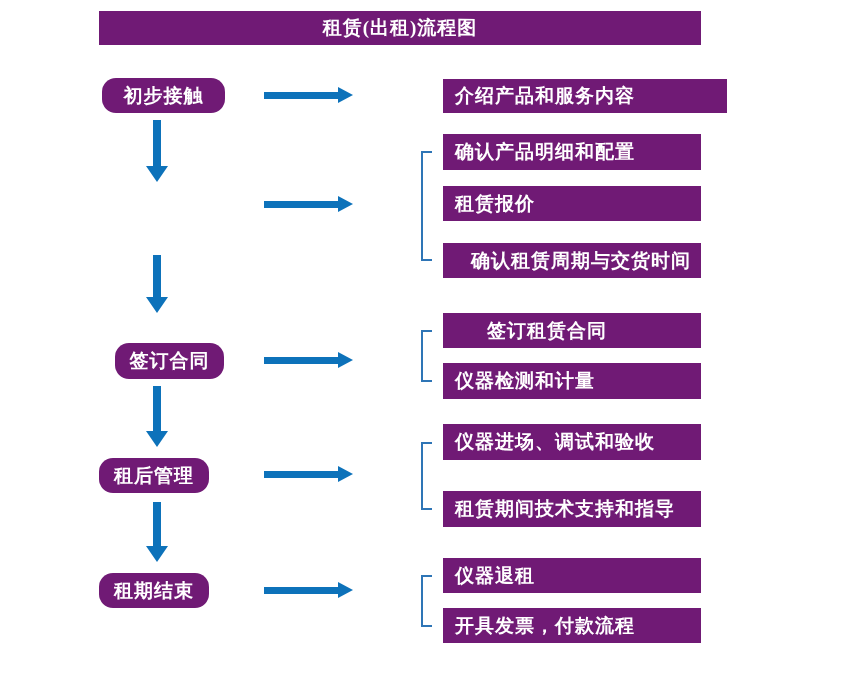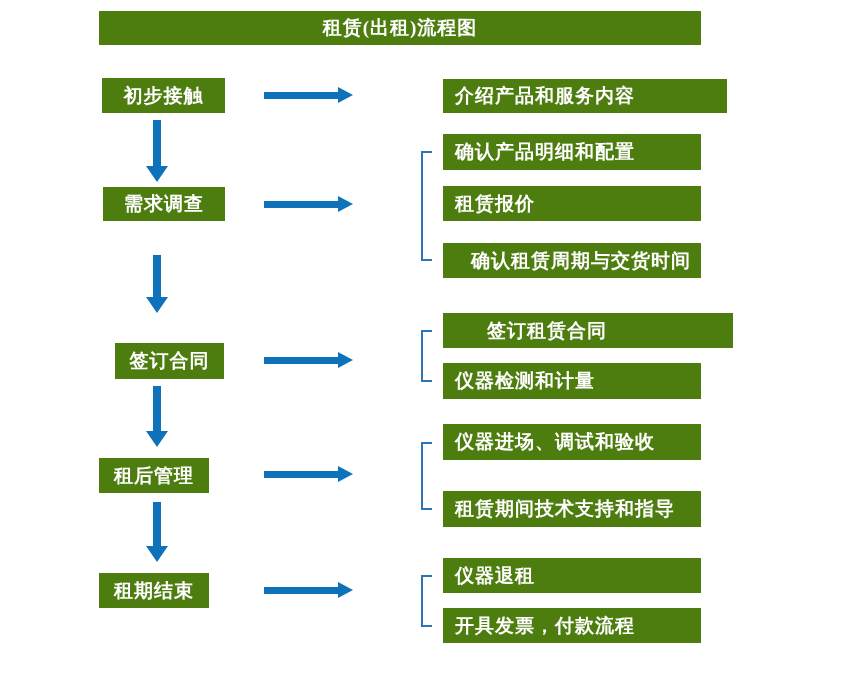--- a/index.html
+++ b/index.html
@@ -5,35 +5,35 @@
   html,body{margin:0;padding:0;background:#ffffff;}
   .canvas{
     position:relative;
     width:844px;height:688px;
     background:#ffffff;
     font-family:"Liberation Serif","DejaVu Serif",serif;
     overflow:hidden;
   }
   .blue-box{
     position:absolute;
-    background:#4d7c0f;
+    background:#701a75;
     color:#ffffff;
     font-weight:bold;
     font-size:19px;
     display:flex;
     align-items:center;
     box-sizing:border-box;
     letter-spacing:1px;
   }
   .title-bar{
     left:99px;top:11px;width:602px;height:34px;
     justify-content:center;
     font-size:19px;
   }
-  .stage{justify-content:center;text-align:center;}
+  .stage{justify-content:center;text-align:center;border-radius:14px;}
   .detail{padding-left:12px;justify-content:flex-start;}
   
   .v-arrow{position:absolute;left:146px;width:22px;}
   .v-arrow .shaft{position:absolute;left:7px;top:0;width:8px;background:#0d72ba;}
   .v-arrow .head{
     position:absolute;bottom:0;left:0;width:0;height:0;
     border-left:11px solid transparent;
     border-right:11px solid transparent;
     border-top:16px solid #0d72ba;
   }
@@ -56,21 +56,20 @@
   }
 </style>
 </head>
 <body>
 
 <div class="canvas">
 
   <div class="blue-box title-bar">租赁(出租)流程图</div>
 
   <div class="blue-box stage" style="left:102px;top:78px;width:123px;height:35px;">初步接触</div>
-  <div class="blue-box stage" style="left:103px;top:187px;width:122px;height:34px;">需求调查</div>
   <div class="blue-box stage" style="left:115px;top:343px;width:109px;height:36px;">签订合同</div>
   <div class="blue-box stage" style="left:99px;top:458px;width:110px;height:35px;">租后管理</div>
   <div class="blue-box stage" style="left:99px;top:573px;width:110px;height:35px;">租期结束</div>
 
   <div class="v-arrow" style="top:120px;height:62px;">
     <div class="shaft" style="height:47px;"></div>
     <div class="head"></div>
   </div>
   <div class="v-arrow" style="top:255px;height:58px;">
     <div class="shaft" style="height:43px;"></div>
@@ -110,21 +109,21 @@
   <div class="bracket" style="top:330px;height:52px;"></div>
   <div class="bracket" style="top:442px;height:68px;"></div>
   <div class="bracket" style="top:575px;height:52px;"></div>
 
   <div class="blue-box detail" style="left:443px;top:79px;width:284px;height:34px;">介绍产品和服务内容</div>
 
   <div class="blue-box detail" style="left:443px;top:134px;width:258px;height:36px;">确认产品明细和配置</div>
   <div class="blue-box detail" style="left:443px;top:186px;width:258px;height:35px;">租赁报价</div>
   <div class="blue-box detail" style="left:443px;top:243px;width:258px;height:35px;padding-left:28px;">确认租赁周期与交货时间</div>
 
-  <div class="blue-box detail" style="left:443px;top:313px;width:290px;height:35px;padding-left:44px;">签订租赁合同</div>
+  <div class="blue-box detail" style="left:443px;top:313px;width:258px;height:35px;padding-left:44px;">签订租赁合同</div>
   <div class="blue-box detail" style="left:443px;top:363px;width:258px;height:36px;">仪器检测和计量</div>
 
   <div class="blue-box detail" style="left:443px;top:424px;width:258px;height:36px;font-family:Liberation Serif, serif;">仪器进场、调试和验收</div>
   <div class="blue-box detail" style="left:443px;top:491px;width:258px;height:36px;">租赁期间技术支持和指导</div>
 
   <div class="blue-box detail" style="left:443px;top:608px;width:258px;height:35px;">开具发票，付款流程</div>
   <div class="blue-box detail" style="left:443px;top:558px;width:258px;height:35px;">仪器退租</div>
 
 </div>
 

